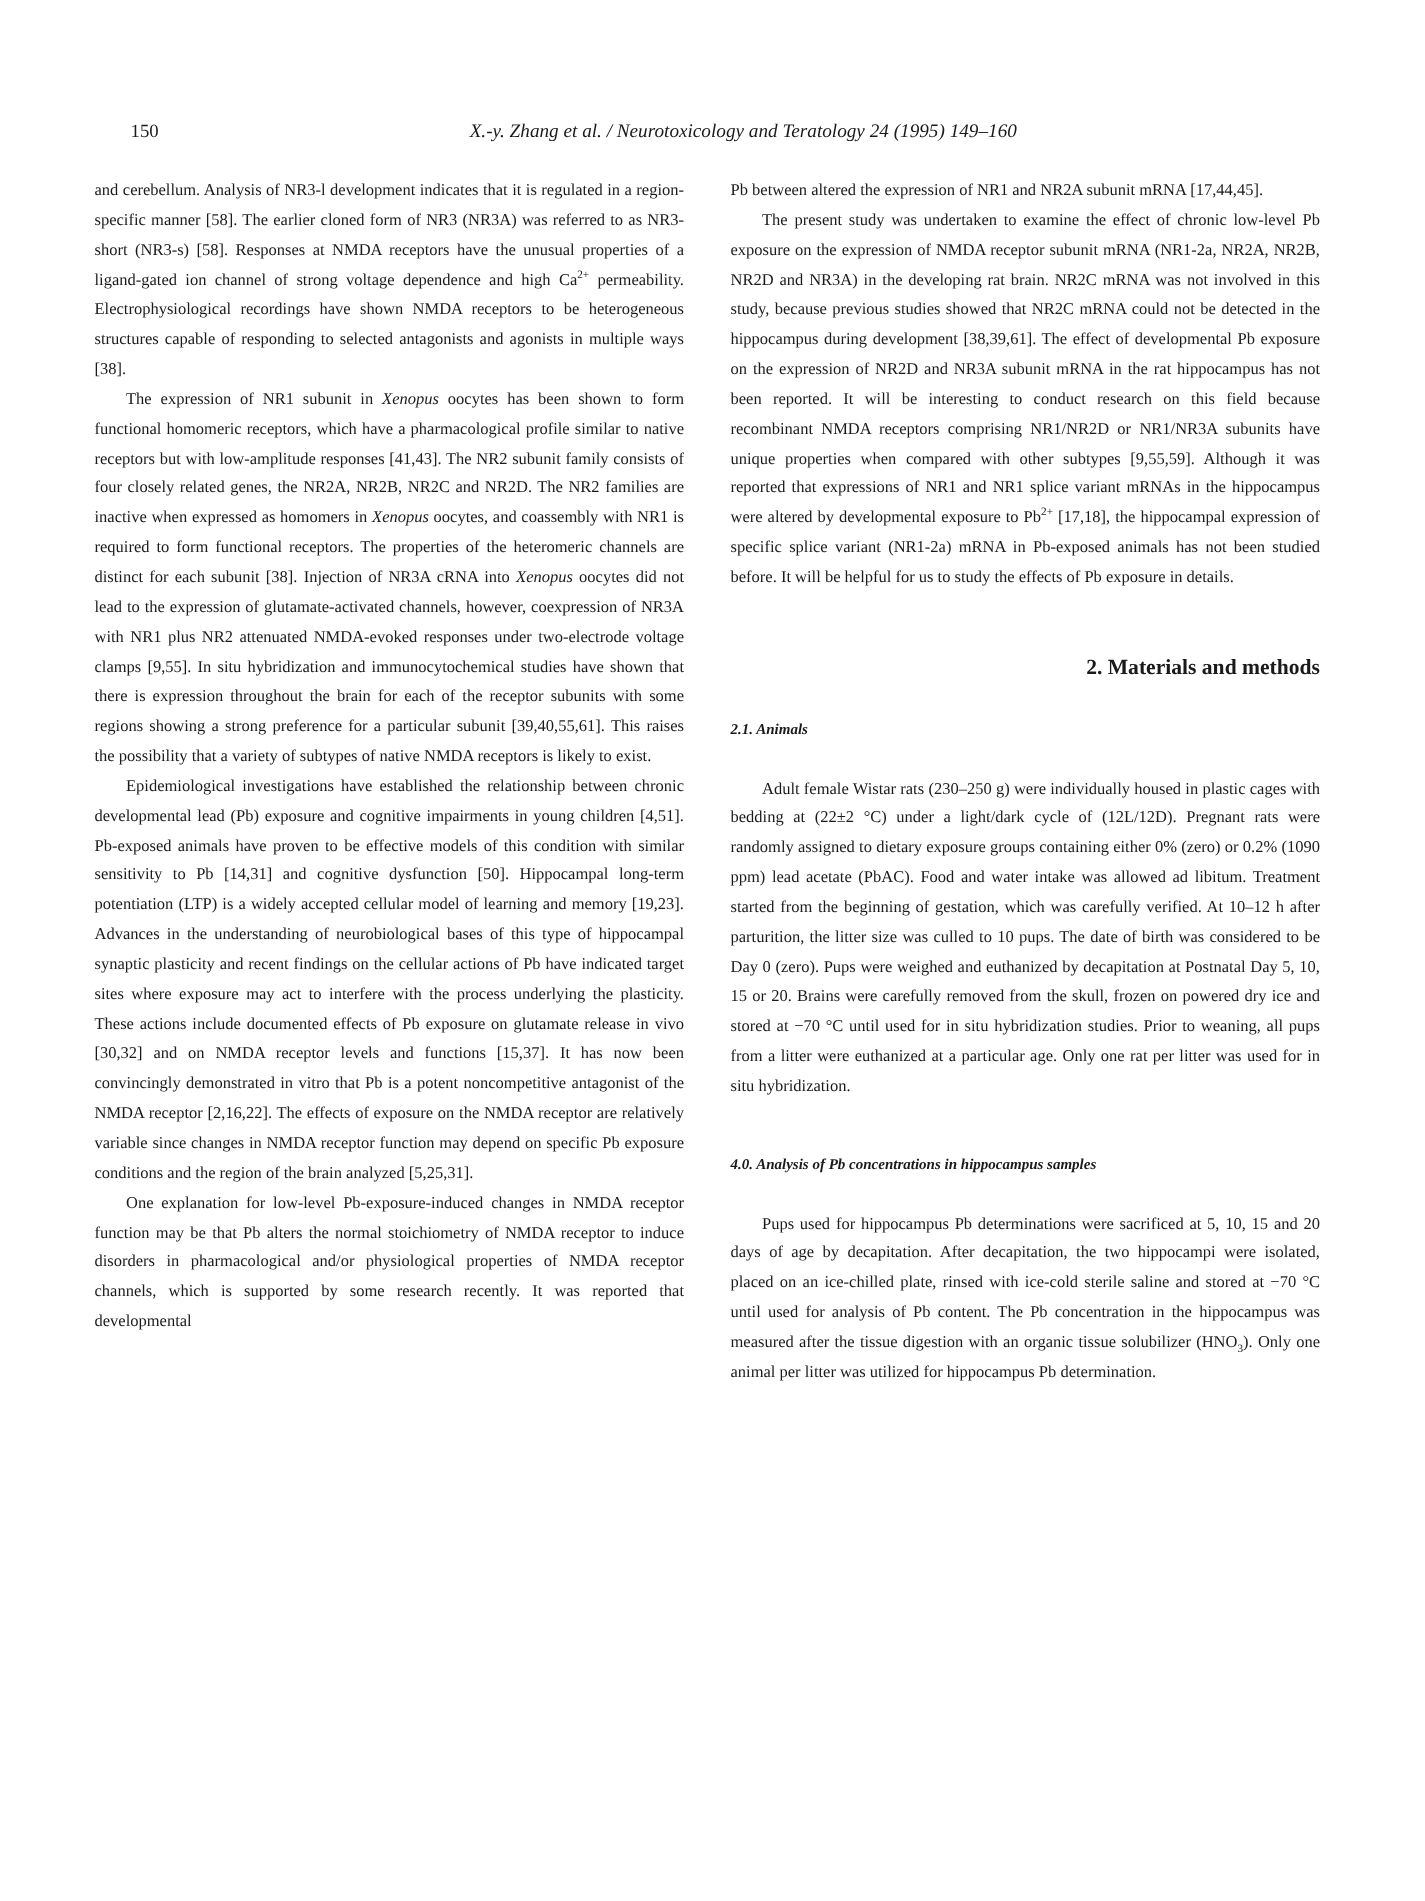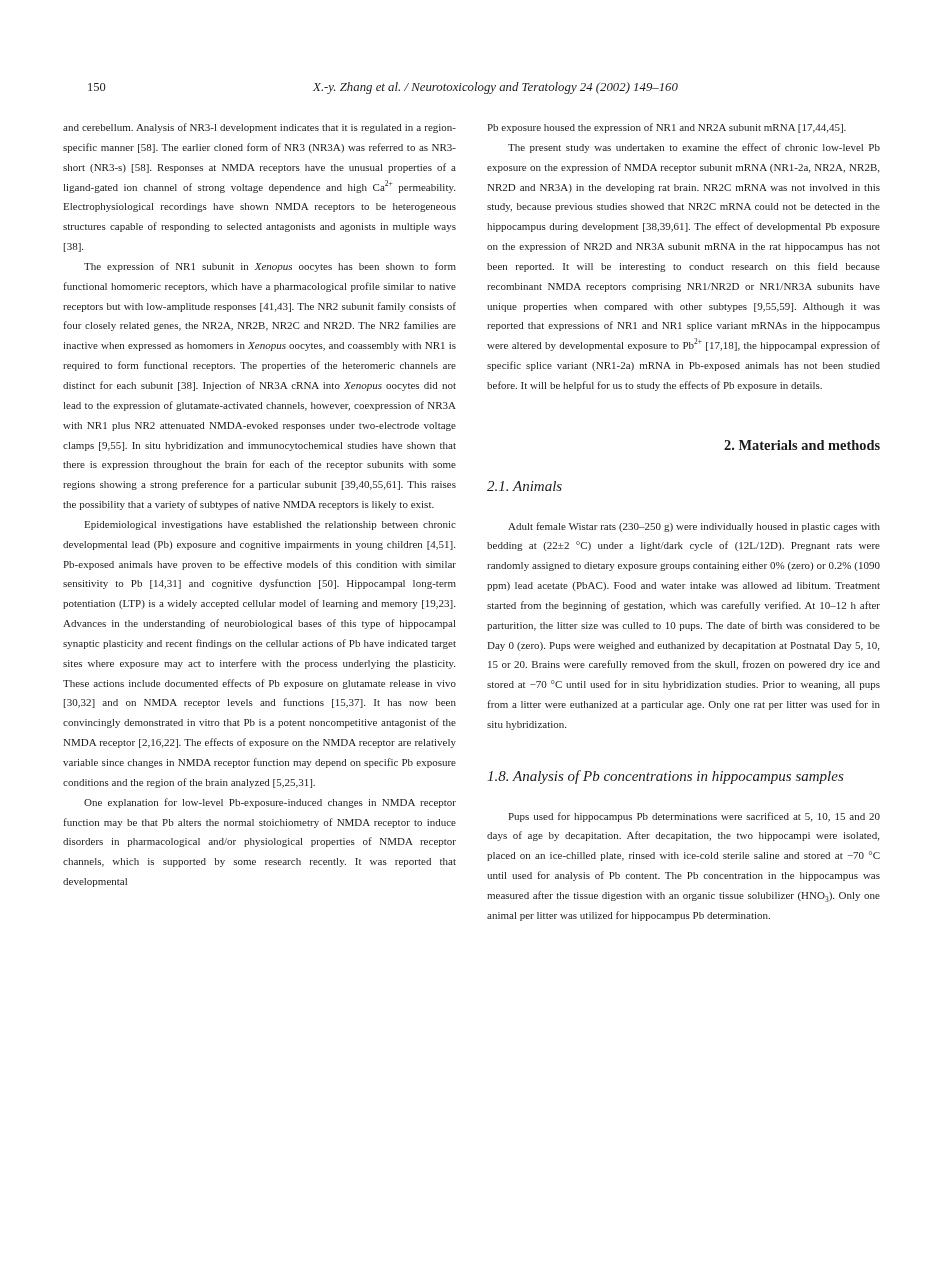--- a/index.html
+++ b/index.html
@@ -90,62 +90,62 @@
 
   h2.sec-head {
     margin: 0;
     font-size: 14.4px;
     line-height: 19.85px;
     font-weight: bold;
     text-align: right;
   }
   h3.subsec-head {
     margin: 0;
-    font-size: 15px;
+    font-size: 10px;
     line-height: 19.85px;
-    font-weight: normal;
+    font-weight: bold;
     font-style: italic;
     text-align: left;
   }
   .gap-before-sec { height: 40px; }
   .gap-before-sub { height: 21px; }
   .gap-after-sub  { height: 20px; }
   .gap-before-sub2 { height: 32px; }
 </style>
 </head>
 <body>
 
 <div class="page">
 
   <div class="running-head">
     <span class="folio">150</span>
-    <span class="head-center">X.-y. Zhang et al. / Neurotoxicology and Teratology 24 (2002) 149–160</span>
+    <span class="head-center">X.-y. Zhang et al. / Neurotoxicology and Teratology 24 (1995) 149–160</span>
   </div>
 
   <div class="columns">
 
     <div class="col col-left">
       <p class="para">and cerebellum. Analysis of NR3-l development indicates that it is regulated in a region-specific manner [58]. The earlier cloned form of NR3 (NR3A) was referred to as NR3-short (NR3-s) [58]. Responses at NMDA receptors have the unusual properties of a ligand-gated ion channel of strong voltage dependence and high Ca<sup>2+</sup> permeability. Electrophysiological recordings have shown NMDA receptors to be heterogeneous structures capable of responding to selected antagonists and agonists in multiple ways [38].</p>
       <p class="para indent">The expression of NR1 subunit in <i>Xenopus</i> oocytes has been shown to form functional homomeric receptors, which have a pharmacological profile similar to native receptors but with low-amplitude responses [41,43]. The NR2 subunit family consists of four closely related genes, the NR2A, NR2B, NR2C and NR2D. The NR2 families are inactive when expressed as homomers in <i>Xenopus</i> oocytes, and coassembly with NR1 is required to form functional receptors. The properties of the heteromeric channels are distinct for each subunit [38]. Injection of NR3A cRNA into <i>Xenopus</i> oocytes did not lead to the expression of glutamate-activated channels, however, coexpression of NR3A with NR1 plus NR2 attenuated NMDA-evoked responses under two-electrode voltage clamps [9,55]. In situ hybridization and immunocytochemical studies have shown that there is expression throughout the brain for each of the receptor subunits with some regions showing a strong preference for a particular subunit [39,40,55,61]. This raises the possibility that a variety of subtypes of native NMDA receptors is likely to exist.</p>
       <p class="para indent">Epidemiological investigations have established the relationship between chronic developmental lead (Pb) exposure and cognitive impairments in young children [4,51]. Pb-exposed animals have proven to be effective models of this condition with similar sensitivity to Pb [14,31] and cognitive dysfunction [50]. Hippocampal long-term potentiation (LTP) is a widely accepted cellular model of learning and memory [19,23]. Advances in the understanding of neurobiological bases of this type of hippocampal synaptic plasticity and recent findings on the cellular actions of Pb have indicated target sites where exposure may act to interfere with the process underlying the plasticity. These actions include documented effects of Pb exposure on glutamate release in vivo [30,32] and on NMDA receptor levels and functions [15,37]. It has now been convincingly demonstrated in vitro that Pb is a potent noncompetitive antagonist of the NMDA receptor [2,16,22]. The effects of exposure on the NMDA receptor are relatively variable since changes in NMDA receptor function may depend on specific Pb exposure conditions and the region of the brain analyzed [5,25,31].</p>
       <p class="para indent">One explanation for low-level Pb-exposure-induced changes in NMDA receptor function may be that Pb alters the normal stoichiometry of NMDA receptor to induce disorders in pharmacological and/or physiological properties of NMDA receptor channels, which is supported by some research recently. It was reported that developmental</p>
     </div>
 
     <div class="col col-right">
-      <p class="para">Pb exposure housed the expression of NR1 and NR2A subunit mRNA [17,44,45].</p>
+      <p class="para">Pb between altered the expression of NR1 and NR2A subunit mRNA [17,44,45].</p>
       <p class="para indent">The present study was undertaken to examine the effect of chronic low-level Pb exposure on the expression of NMDA receptor subunit mRNA (NR1-2a, NR2A, NR2B, NR2D and NR3A) in the developing rat brain. NR2C mRNA was not involved in this study, because previous studies showed that NR2C mRNA could not be detected in the hippocampus during development [38,39,61]. The effect of developmental Pb exposure on the expression of NR2D and NR3A subunit mRNA in the rat hippocampus has not been reported. It will be interesting to conduct research on this field because recombinant NMDA receptors comprising NR1/NR2D or NR1/NR3A subunits have unique properties when compared with other subtypes [9,55,59]. Although it was reported that expressions of NR1 and NR1 splice variant mRNAs in the hippocampus were altered by developmental exposure to Pb<sup>2+</sup> [17,18], the hippocampal expression of specific splice variant (NR1-2a) mRNA in Pb-exposed animals has not been studied before. It will be helpful for us to study the effects of Pb exposure in details.</p>
 
       <div class="gap-before-sec"></div>
       <h2 class="sec-head">2. Materials and methods</h2>
 
       <div class="gap-before-sub"></div>
       <h3 class="subsec-head">2.1. Animals</h3>
       <div class="gap-after-sub"></div>
       <p class="para indent">Adult female Wistar rats (230–250 g) were individually housed in plastic cages with bedding at (22±2 °C) under a light/dark cycle of (12L/12D). Pregnant rats were randomly assigned to dietary exposure groups containing either 0% (zero) or 0.2% (1090 ppm) lead acetate (PbAC). Food and water intake was allowed ad libitum. Treatment started from the beginning of gestation, which was carefully verified. At 10–12 h after parturition, the litter size was culled to 10 pups. The date of birth was considered to be Day 0 (zero). Pups were weighed and euthanized by decapitation at Postnatal Day 5, 10, 15 or 20. Brains were carefully removed from the skull, frozen on powered dry ice and stored at −70 °C until used for in situ hybridization studies. Prior to weaning, all pups from a litter were euthanized at a particular age. Only one rat per litter was used for in situ hybridization.</p>
 
       <div class="gap-before-sub2"></div>
-      <h3 class="subsec-head">1.8. Analysis of Pb concentrations in hippocampus samples</h3>
+      <h3 class="subsec-head">4.0. Analysis of Pb concentrations in hippocampus samples</h3>
       <div class="gap-after-sub"></div>
       <p class="para indent">Pups used for hippocampus Pb determinations were sacrificed at 5, 10, 15 and 20 days of age by decapitation. After decapitation, the two hippocampi were isolated, placed on an ice-chilled plate, rinsed with ice-cold sterile saline and stored at −70 °C until used for analysis of Pb content. The Pb concentration in the hippocampus was measured after the tissue digestion with an organic tissue solubilizer (HNO<sub>3</sub>). Only one animal per litter was utilized for hippocampus Pb determination.</p>
     </div>
 
   </div>
 </div>
 
 </body></html>

